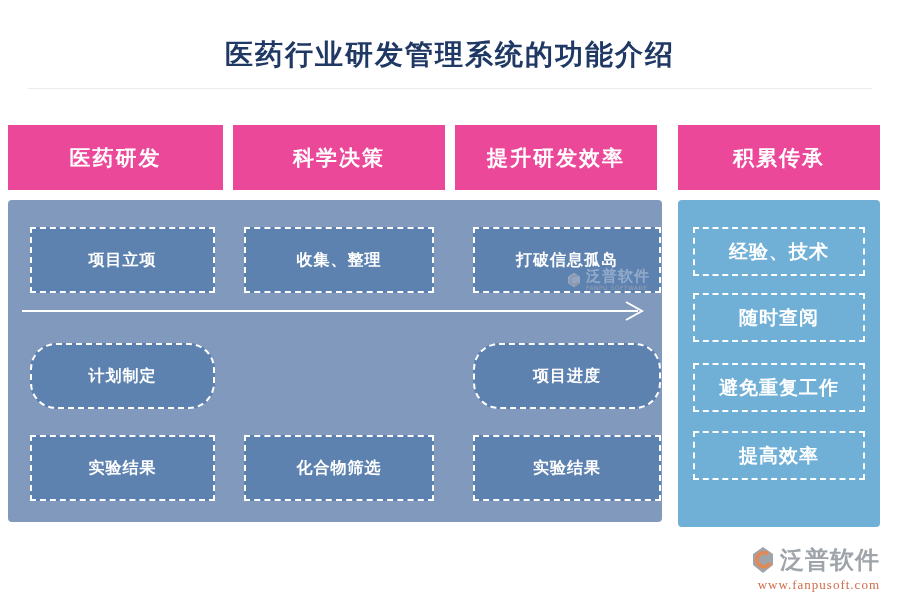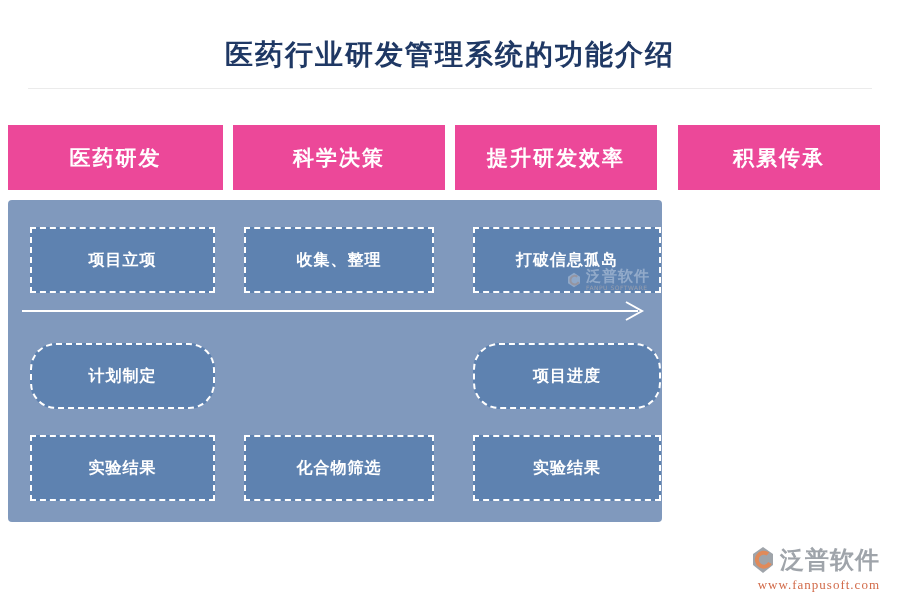--- a/index.html
+++ b/index.html
@@ -104,20 +104,26 @@
         <path d="M3 7 L12 1 L21 7 L21 17 L12 23 L3 17 Z" fill="#dfe6ef"></path>
         <path d="M17 7 A6.5 6.5 0 1 0 19 15" stroke="#f0b489" stroke-width="3" fill="none"></path>
       </svg>
       <div>
         <div class="wm-text">泛普软件</div>
         <div class="wm-sub">FANPU SOFTWARE</div>
       </div>
     </div>
   </div>
 
+  <div class="panel-right">
+    <div class="dash-box rr1">经验、技术</div>
+    <div class="dash-box rr2">随时查阅</div>
+    <div class="dash-box rr3">避免重复工作</div>
+    <div class="dash-box rr4">提高效率</div>
+  </div>
 
   <div class="footer-logo">
     <div class="footer-row">
       <svg width="26" height="28" viewBox="0 0 26 28">
         <path d="M3 8 L13 1 L23 8 L23 19 L13 27 L3 19 Z" fill="#9FA4AA"></path>
         <path d="M18 8 A7 7 0 1 0 20 17" stroke="#E08A5A" stroke-width="4" fill="none"></path>
       </svg>
       <span class="footer-name">泛普软件</span>
     </div>
     <div class="footer-url">www.fanpusoft.com</div>

